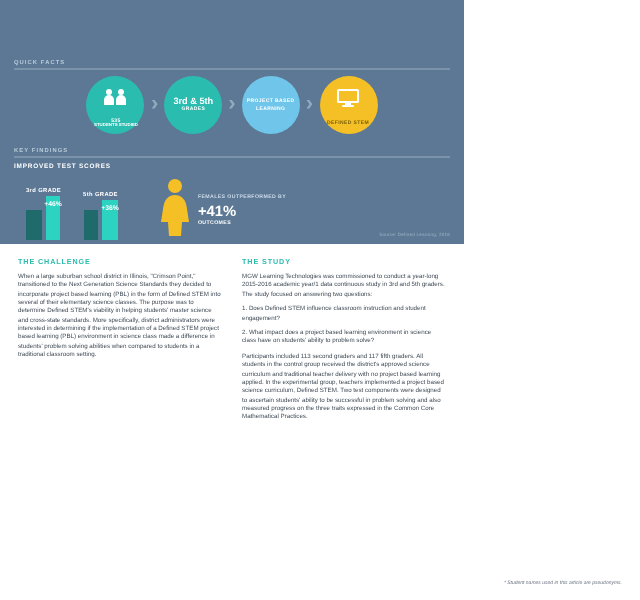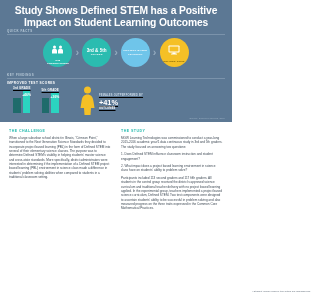--- a/index.html
+++ b/index.html
@@ -123,25 +123,24 @@
     font-size: 3.2px;
     font-weight: bold;
     letter-spacing: 0.4px;
     padding-left: 7px;
     margin-top: 2px;
     text-transform: uppercase;
   }
 
   .kf-body {
     display: flex;
-    align-items: flex-start;
+    align-items: center;
     padding: 0 7px;
     margin-top: 1px;
     height: 40px;
-    text-decoration: underline;
   }
 
   .chart {
     display: flex;
     align-items: flex-end;
     gap: 11px;
     padding-left: 6px;
   }
   .grade-group {
     display: flex;
@@ -247,21 +246,20 @@
     color: #6a7580;
     font-size: 2.5px;
     font-style: italic;
   }
 </style>
 </head>
 <body>
 
 <div class="banner">
 
-  <h1 class="title">Study Shows Defined STEM has a Positive Impact on Student Learning Outcomes</h1>
 
   <div class="qf-wrap">
     <div class="section-kicker">QUICK FACTS</div>
     <div class="rule"></div>
 
     <div class="flow">
 
       <div class="circle c-teal">
         <span class="icon-people">
           <svg width="13" height="9" viewBox="0 0 26 18">

